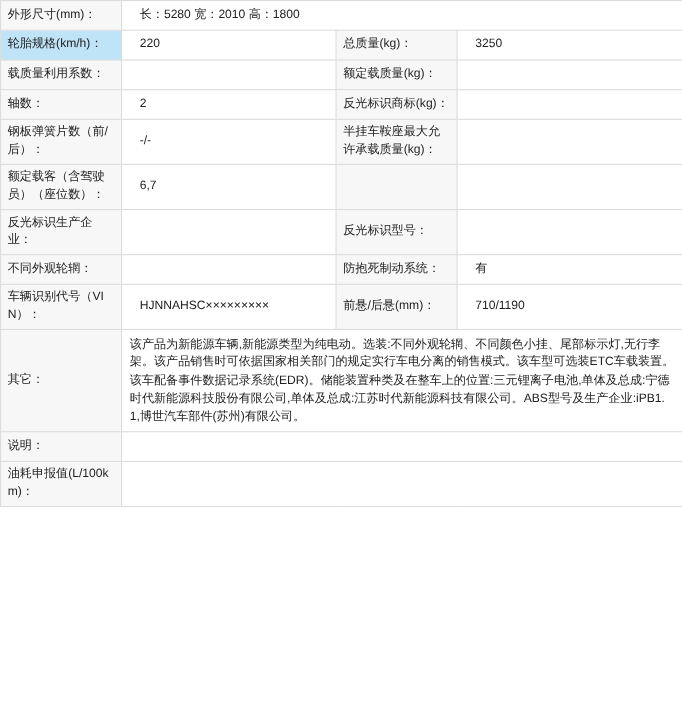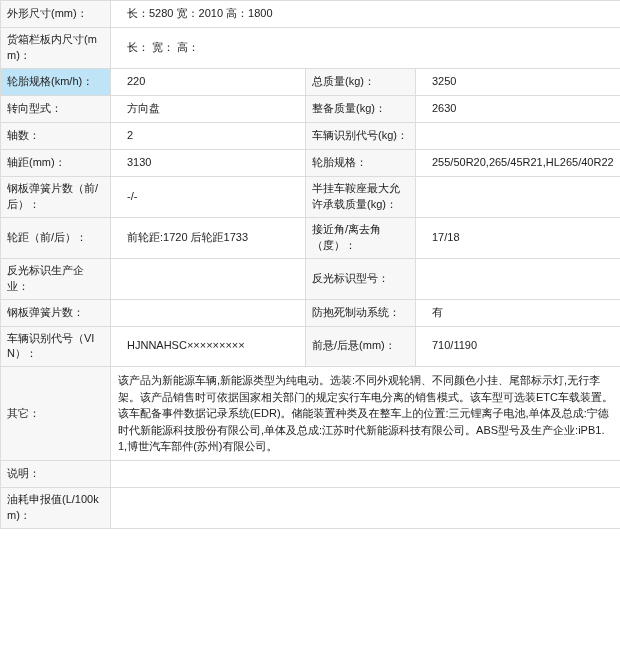--- a/index.html
+++ b/index.html
@@ -68,67 +68,57 @@
         <col class="c2">
         <col class="c3">
         <col class="c4">
     </colgroup>
     <tbody>
       <tr>
         <td class="lbl">外形尺寸(mm)：</td>
         <td class="val" colspan="3">长：5280 宽：2010 高：1800</td>
       </tr>
       <tr>
-        <td class="lbl">货箱栏板内尺寸(mm)：</td>
-        <td class="val" colspan="3">长： 宽： 高：</td>
-      </tr>
-      <tr>
         <td class="lbl hl">轮胎规格(km/h)：</td>
         <td class="val">220</td>
         <td class="lbl">总质量(kg)：</td>
         <td class="val">3250</td>
       </tr>
       <tr>
-        <td class="lbl">转向型式：</td>
-        <td class="val">方向盘</td>
-        <td class="lbl">整备质量(kg)：</td>
-        <td class="val">2630</td>
+        <td class="lbl">载质量利用系数：</td>
+        <td class="val"></td>
+        <td class="lbl">额定载质量(kg)：</td>
+        <td class="val"></td>
       </tr>
       <tr>
         <td class="lbl">轴数：</td>
         <td class="val">2</td>
-        <td class="lbl">车辆识别代号(kg)：</td>
+        <td class="lbl">反光标识商标(kg)：</td>
         <td class="val"></td>
-      </tr>
-      <tr>
-        <td class="lbl">轴距(mm)：</td>
-        <td class="val">3130</td>
-        <td class="lbl">轮胎规格：</td>
-        <td class="val">255/50R20,265/45R21,HL265/40R22</td>
       </tr>
       <tr class="tall">
         <td class="lbl">钢板弹簧片数（前/后）：</td>
         <td class="val">-/-</td>
         <td class="lbl">半挂车鞍座最大允许承载质量(kg)：</td>
         <td class="val"></td>
       </tr>
-      <tr>
-        <td class="lbl">轮距（前/后）：</td>
-        <td class="val">前轮距:1720 后轮距1733</td>
-        <td class="lbl">接近角/离去角（度）：</td>
-        <td class="val">17/18</td>
+      <tr class="tall">
+        <td class="lbl">额定载客（含驾驶员）（座位数）：</td>
+        <td class="val">6,7</td>
+        <td class="lbl empty"></td>
+        <td class="val empty"></td>
       </tr>
       <tr>
         <td class="lbl">反光标识生产企业：</td>
         <td class="val"></td>
         <td class="lbl">反光标识型号：</td>
         <td class="val"></td>
       </tr>
       <tr>
-        <td class="lbl">钢板弹簧片数：</td>
+        <td class="lbl">不同外观轮辋：</td>
         <td class="val"></td>
         <td class="lbl">防抱死制动系统：</td>
         <td class="val">有</td>
       </tr>
       <tr>
         <td class="lbl">车辆识别代号（VIN）：</td>
         <td class="val">HJNNAHSC×××××××××</td>
         <td class="lbl">前悬/后悬(mm)：</td>
         <td class="val">710/1190</td>
       </tr>

